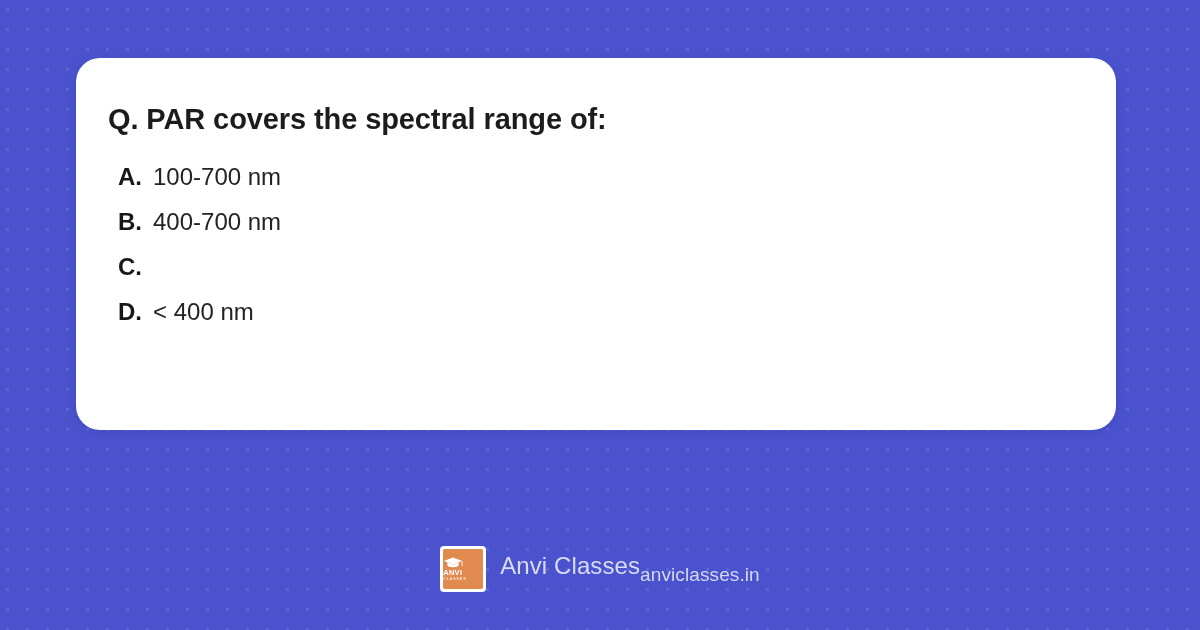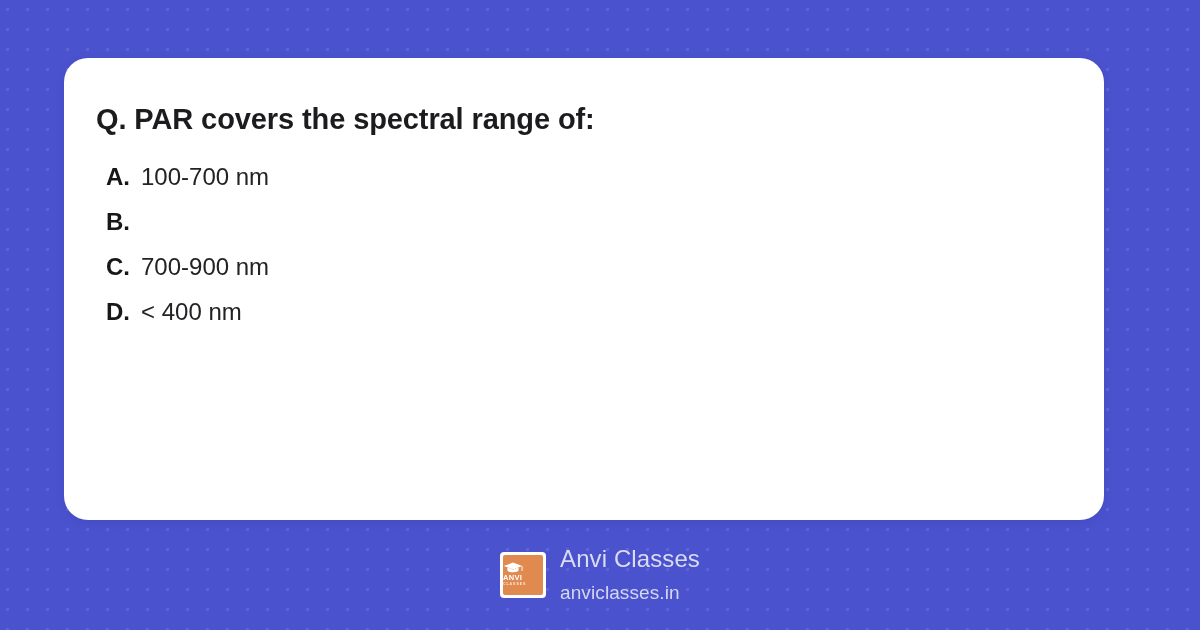--- a/index.html
+++ b/index.html
@@ -26,24 +26,24 @@
         rgba(255, 255, 255, 0.10) 1.6px,
         rgba(255, 255, 255, 0) 1.7px
     );
     background-size: 20px 20px;
     background-position: 6px 8px;
   }
 
   
   #question-card {
     position: absolute;
-    left: 64px;
+    left: 76px;
     top: 58px;
     width: 1040px;
-    height: 462px;
+    height: 372px;
     background: #ffffff;
     border-radius: 24px;
     box-sizing: border-box;
     padding: 44px 34px 0 32px;
     box-shadow: 0 2px 10px rgba(20, 24, 80, 0.10);
   }
 
   #question-text {
     font-size: 29px;
     font-weight: bold;
@@ -127,21 +127,20 @@
     font-size: 3.6px;
     font-weight: bold;
     color: #fbe6d6;
     letter-spacing: 0.9px;
     line-height: 1;
     margin-top: 1.5px;
   }
 
   #brand-text-block {
     display: flex;
-    flex-direction: column;
     justify-content: center;
     line-height: 1.05;
   }
   #brand-title {
     font-size: 24px;
     color: #d9dcf3;
     font-weight: normal;
     letter-spacing: 0.1px;
   }
   #brand-url {
@@ -163,25 +162,25 @@
 
   <ul id="options-list">
 
     <li class="option-row">
       <span class="option-letter">A.</span>
       <span class="option-text">100-700 nm</span>
     </li>
 
     <li class="option-row">
       <span class="option-letter">B.</span>
+      <span class="option-text">400-700 nm</span>
     </li>
 
     <li class="option-row">
       <span class="option-letter">C.</span>
-      <span class="option-text">700-900 nm</span>
     </li>
 
     <li class="option-row">
       <span class="option-letter">D.</span>
       <span class="option-text">&lt; 400 nm</span>
     </li>
 
   </ul>
 </div>
 

